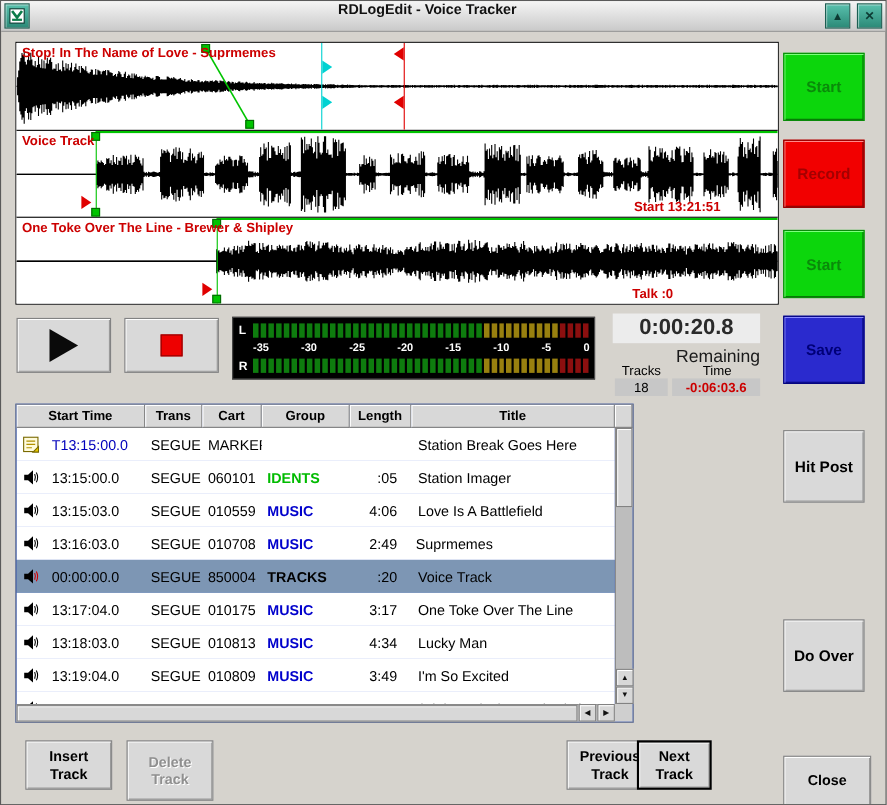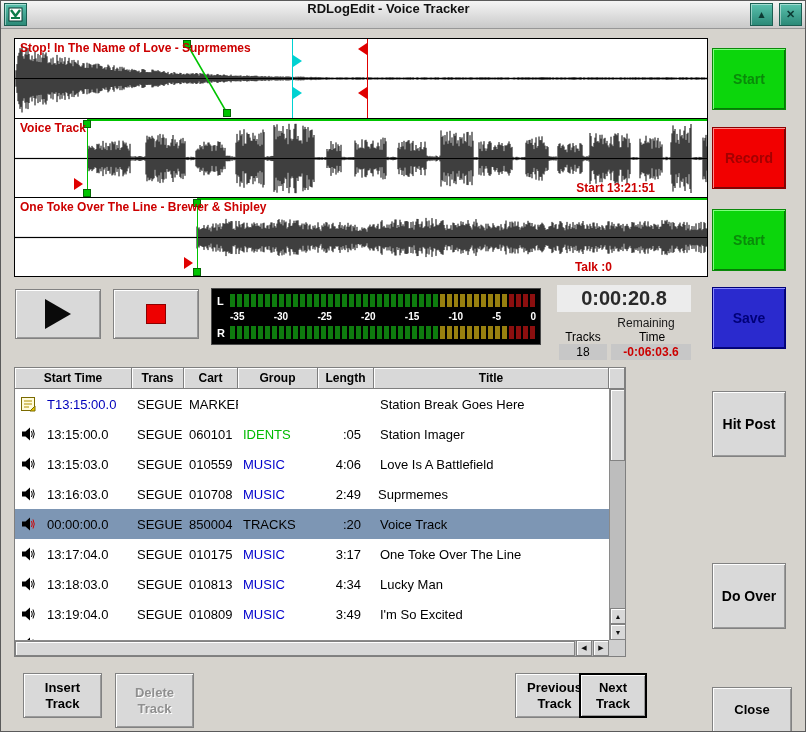--- a/index.html
+++ b/index.html
@@ -42,40 +42,40 @@
   .stop-btn{left:112px;top:288px;width:86px;height:50px}
   .stop-sq{width:20px;height:20px;background:#ee0000;border:1px solid #8d0000}
   .meter{position:absolute;left:210px;top:287px;width:330px;height:57px;background:#000;border:1px solid #4a4a4a}
   .mlabel{position:absolute;left:5px;color:#fff;font-size:11px;font-weight:bold}
   .segrow{position:absolute;left:18px;right:5px;height:13px;display:flex;gap:2px}
   #segL{top:5px}#segR{top:37px}
   .seg{flex:1;height:100%}
   .sg{background:#0e7c0e}.sy{background:#98800f}.sr{background:#8c0f0f}
   .scale{position:absolute;left:18px;right:4px;top:19px;height:16px;display:flex;justify-content:space-between;align-items:center;color:#fff;font-size:10px;font-weight:bold}
   .timedisp{position:absolute;left:556px;top:284px;width:134px;height:27px;background:#ececec;display:flex;align-items:center;justify-content:center;font-size:20px;font-weight:bold;color:#2a2a2a}
-  .rem-label{position:absolute;left:578px;top:315px;width:134px;text-align:center;font-size:12px;color:#1a1a1a}
+  .rem-label{position:absolute;left:556px;top:315px;width:134px;text-align:right;font-size:16px;color:#1a1a1a}
   .tracks-label{position:absolute;left:556px;top:329px;width:52px;text-align:center;font-size:12px}
   .time-label{position:absolute;left:612px;top:329px;width:78px;text-align:center;font-size:12px}
   .tracks-value{position:absolute;left:558px;top:343px;width:48px;height:16px;background:#c7c7c7;display:flex;align-items:center;justify-content:center;font-size:12px}
   .time-value{position:absolute;left:610px;top:343px;width:80px;height:16px;background:#c7c7c7;display:flex;align-items:center;justify-content:center;font-size:12px;font-weight:bold;color:var(--negative-time-red)}
 
   
-  .log{position:absolute;left:13px;top:366px;width:612px;height:290px;background:#1d4ed8;border:1px solid #7f7f7f}
+  .log{position:absolute;left:13px;top:366px;width:562px;height:290px;background:#1d4ed8;border:1px solid #7f7f7f}
   .log-header{position:absolute;top:0;left:0;right:0;height:21px;display:flex;z-index:2}
   .hc{background:#d8d8d8;border-right:1px solid #7f7f7f;border-bottom:1px solid #7f7f7f;box-shadow:inset 1px 1px 0 #fff;font-weight:bold;font-size:12px;display:flex;align-items:center;justify-content:center;flex-shrink:0}
   .log-body{position:absolute;top:21px;left:0;right:16px;bottom:16px;overflow:hidden}
   .log-row{display:flex;height:30px;align-items:center;font-size:13px;background:#fff}
   .log-row.selected{background:var(--selection)}
   .c{overflow:hidden;white-space:nowrap;flex-shrink:0}
   .c.icon{width:26px;display:flex;justify-content:center;align-items:center}
   .c.start{width:91px;padding-left:6px}
   .c.start.hard{color:var(--hard-time-blue)}
   .c.trans{width:52px;padding-left:5px}
   .c.cart{width:54px;padding-left:5px}
-  .c.group{width:80px;padding-left:5px;font-weight:normal}
+  .c.group{width:80px;padding-left:5px;font-weight:bold}
   .grp-MUSIC{color:var(--group-music)}
   .grp-IDENTS{color:var(--group-idents)}
   .grp-TRACKS{color:#000}
   .c.len{width:56px;text-align:right;padding-right:13px}
   .c.title{width:253px;padding-left:6px}
   .c.artist{flex:1 1 auto;width:auto;padding-left:4px}
 
   
   .vscroll{position:absolute;top:21px;right:0;width:16px;bottom:16px;background:#bdbdbd;border-left:1px solid #8a8a8a}
   .vthumb{position:absolute;top:0;left:0;right:0;height:72px;background:#d8d8d8;border:1px solid #828282;box-shadow:inset 1px 1px 0 #fff}

